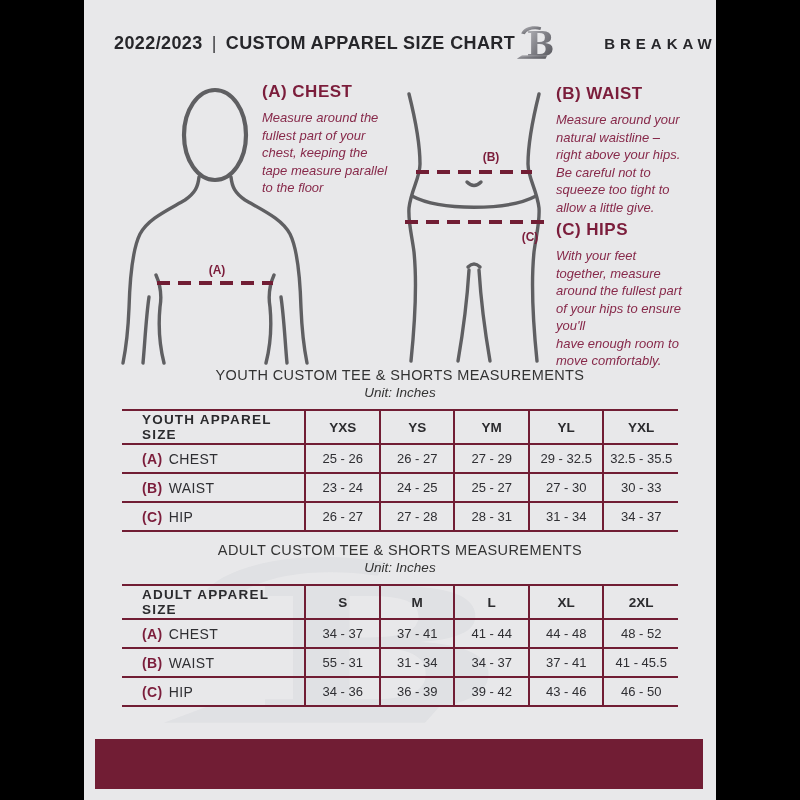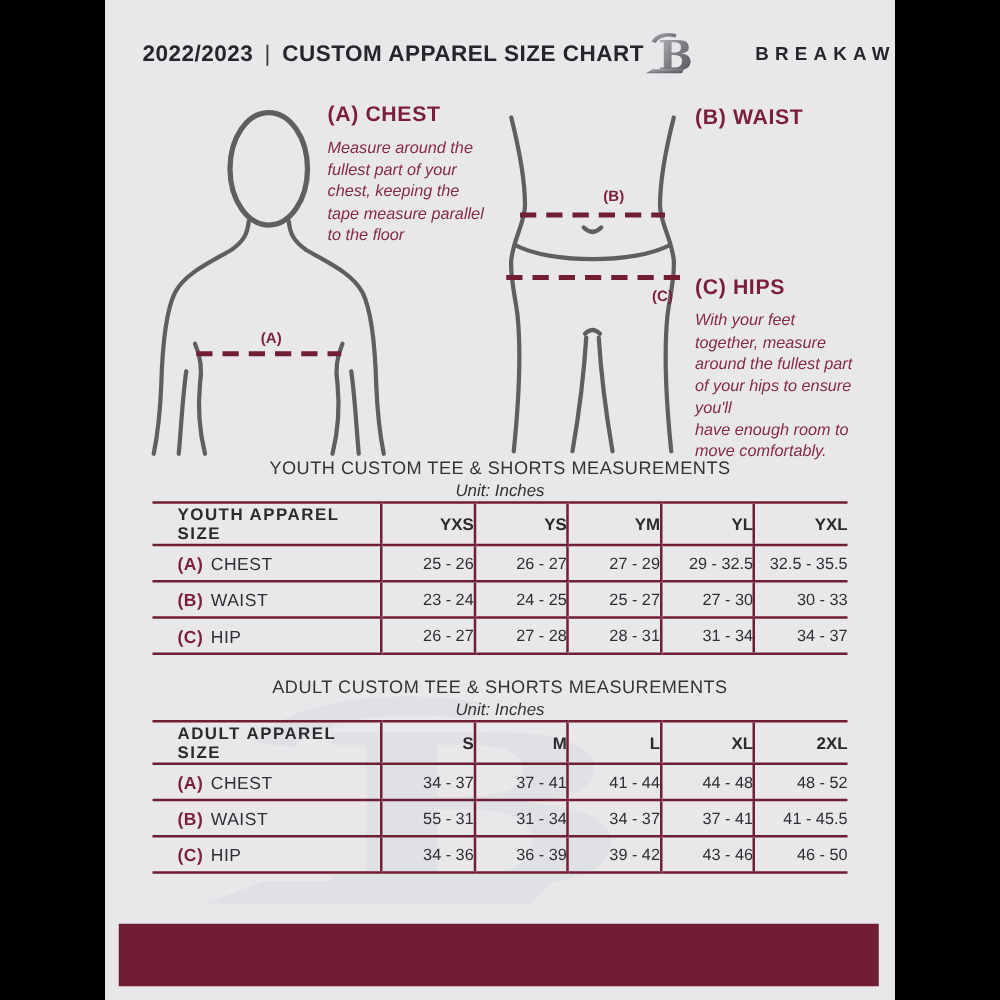--- a/index.html
+++ b/index.html
@@ -29,25 +29,25 @@
 
   
   .guide{position:absolute;z-index:2;}
   .guide h3{font-size:17px;font-weight:bold;letter-spacing:.5px;color:var(--maroon-heading);}
   .guide p{margin-top:7px;font-size:13px;line-height:17.5px;font-style:italic;color:var(--maroon-body);white-space:pre-line;}
 
   
   .section{position:absolute;left:38px;width:556px;text-align:center;z-index:2;}
   .tbl-title{font-size:14.5px;font-weight:normal;letter-spacing:.4px;color:#333;line-height:18px;}
   .tbl-unit{font-size:13.5px;font-style:italic;color:#333;line-height:17px;text-align:center;}
-  table{width:100%;border-collapse:collapse;table-layout:fixed;}
+  table{width:100%;margin-top:8px;border-collapse:collapse;table-layout:fixed;}
   th,td{border-top:2px solid var(--maroon);border-bottom:2px solid var(--maroon);
         font-size:13px;color:var(--table-ink);text-align:center;height:29px;vertical-align:middle;}
   tr.hrow th{height:34px;font-weight:bold;font-size:13.5px;color:#2b2b2e;}
-  th+th,td+td{border-left:2px solid var(--maroon);text-align:right;}
+  th+th,td+td{border-left:2px solid var(--maroon);}
   .lbl{text-align:left;padding-left:20px;}
   th.lbl{font-weight:400;letter-spacing:1.2px;font-size:13px;color:#3c3c41;}
   td.lbl{font-size:14px;letter-spacing:.4px;}
   .mk{color:var(--maroon-heading);font-weight:bold;margin-right:6px;}
 
   
   .watermark{position:absolute;left:64px;top:540px;z-index:0;opacity:.85;}
   .footer-bar{position:absolute;left:11px;top:739px;width:608px;height:50px;background:var(--maroon);z-index:2;}
 </style>
 </head>
@@ -114,20 +114,26 @@
     <div class="guide" style="left:178px;top:82px;width:175px;">
       <h3>(A) CHEST</h3>
       <p>Measure around the
 fullest part of your
 chest, keeping the
 tape measure parallel
 to the floor</p>
     </div>
     <div class="guide" style="left:472px;top:84px;width:160px;">
       <h3>(B) WAIST</h3>
+      <p>Measure around your
+natural waistline –
+right above your hips.
+Be careful not to
+squeeze too tight to
+allow a little give.</p>
     </div>
     <div class="guide" style="left:472px;top:220px;width:160px;">
       <h3>(C) HIPS</h3>
       <p>With your feet
 together, measure
 around the fullest part
 of your hips to ensure
 you'll
 have enough room to
 move comfortably.</p>

